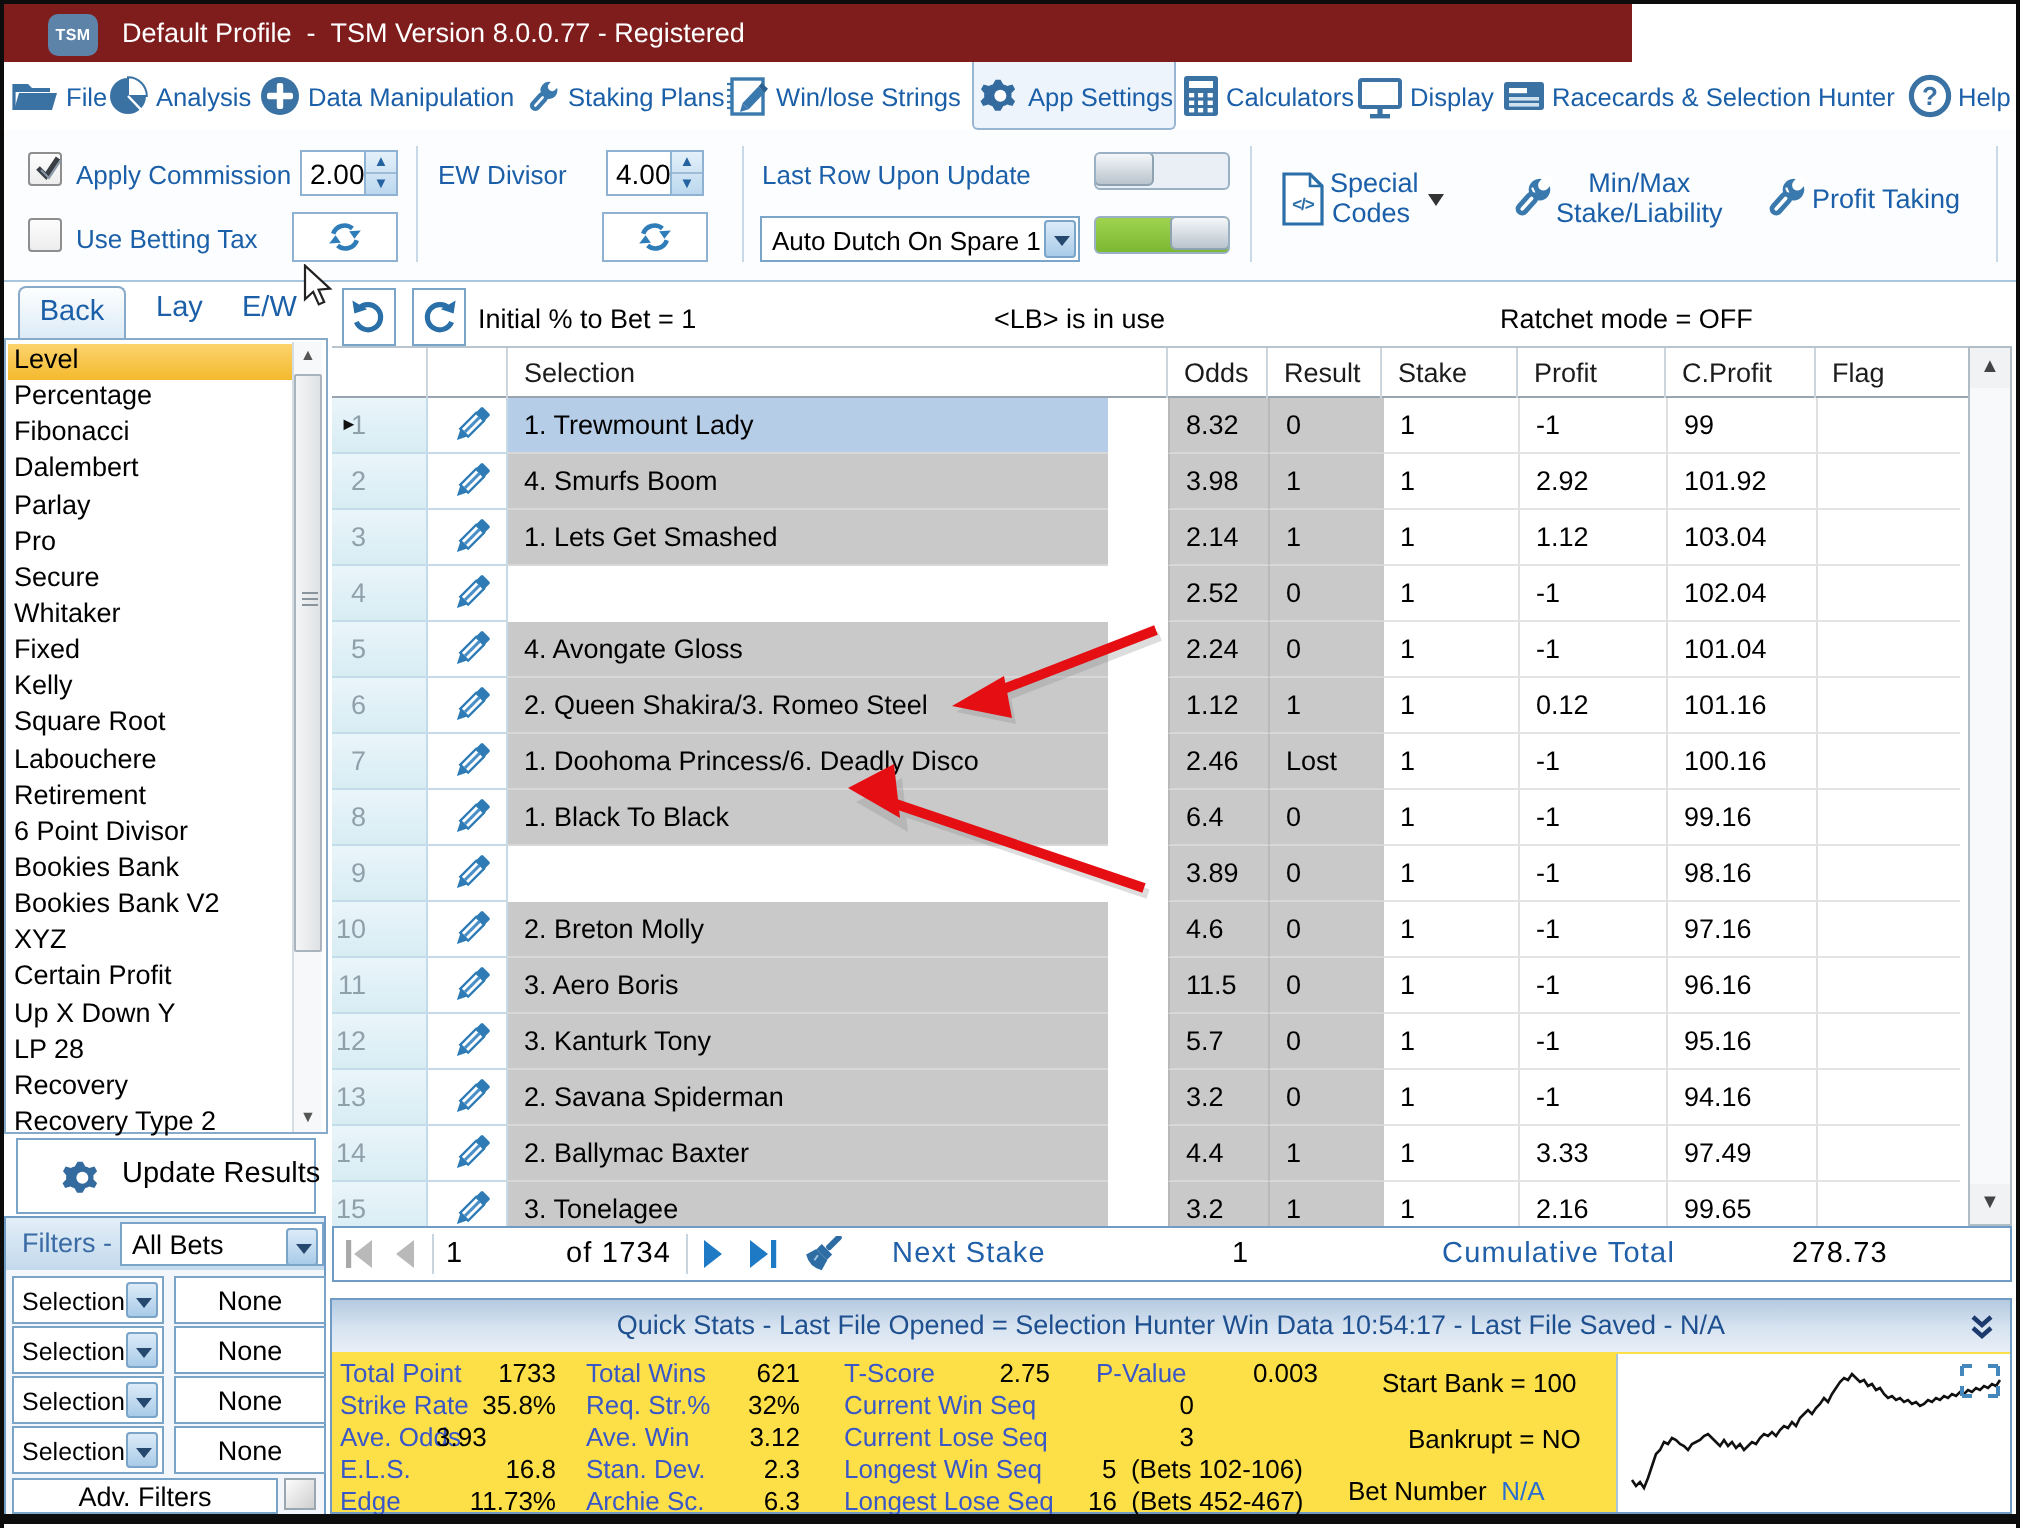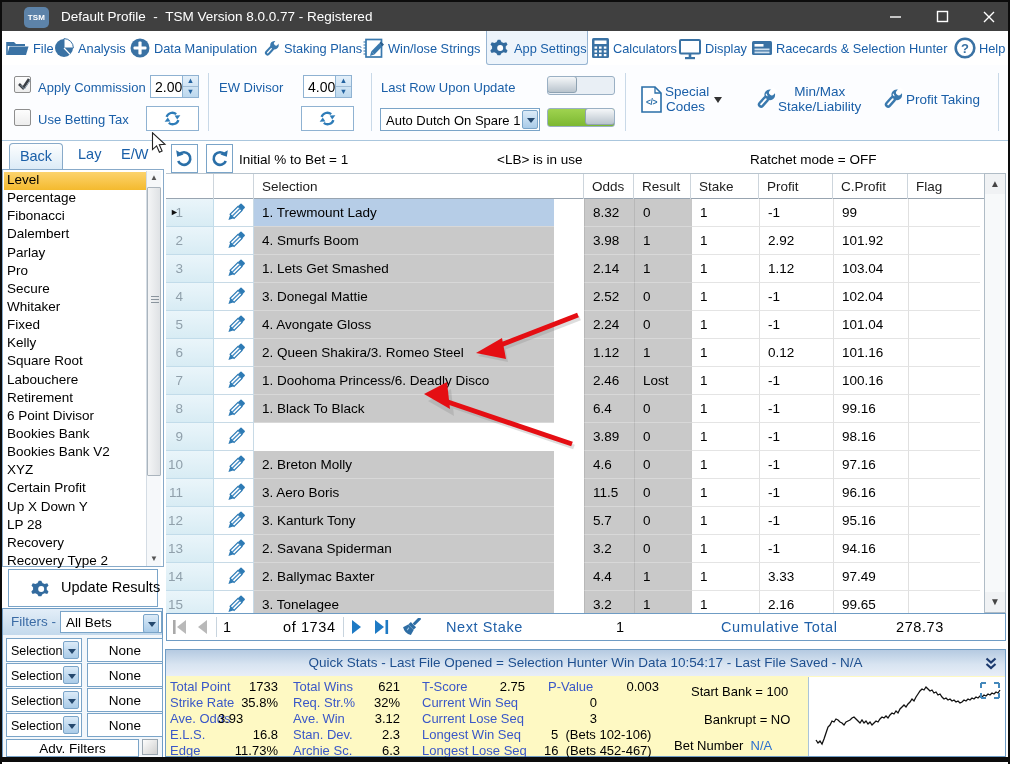--- a/index.html
+++ b/index.html
@@ -2,21 +2,21 @@
 <html><head><meta charset="utf-8">
 <style>
 * { margin:0; padding:0; box-sizing:border-box; }
 html,body { width:1010px; height:764px; overflow:hidden; }
 body { font-family:"Liberation Sans", sans-serif; position:relative; background:#fff; }
 .abs { position:absolute; }
 
 #frame { position:absolute; left:0; top:0; width:1010px; height:764px; border-left:2px solid #0c0c0c; border-right:2px solid #0c0c0c; border-top:2px solid #0c0c0c; }
 #botblack { position:absolute; left:0; top:757px; width:1010px; height:5px; background:#0c0c0c; }
 
-#titlebar { position:absolute; left:2px; top:2px; width:1006px; height:29px; background:#404040; }
+#titlebar { position:absolute; left:2px; top:2px; width:814px; height:29px; background:#7f1d1d; }
 #logo { position:absolute; left:22px; top:5px; width:25px; height:21px; background:#5d83a9; border-radius:5px; color:#fff; font-size:8px; font-weight:bold; text-align:center; line-height:21px; letter-spacing:0.2px; }
 #title { position:absolute; left:59px; top:7px; color:#fff; font-size:13.5px; }
 .winbtn { position:absolute; top:0; width:45px; height:29px; color:#fff; }
 
 #menubar { position:absolute; left:2px; top:31px; width:1006px; height:34px; background:#ffffff; }
 .mitem { position:absolute; top:0; height:34px; display:flex; align-items:center; color:#1a5fa8; font-size:12.8px; white-space:nowrap; }
 .mitem svg { margin-right:3px; }
 #tab-app { position:absolute; left:484px; top:0px; width:102px; height:34px; background:#edf4fb; border:1px solid #98b5d2; border-top:none; border-radius:0 0 3px 3px; }
 
 #toolbar { position:absolute; left:2px; top:65px; width:1006px; height:76px; background:#fcfdff; border-bottom:1px solid #aac6dd; }
@@ -85,21 +85,21 @@
 .c-cprofit{ left:667px; width:75px; background:#fff; border-left:1px solid #e0e0e0; border-bottom:1px solid #e4e4e4; }
 .c-flag { left:742px; width:72px; background:#fff; border-left:1px solid #e0e0e0; border-bottom:1px solid #e4e4e4; }
 #vsb { position:absolute; left:818px; top:0px; width:22px; height:440px; background:#f7f9fa; border:1px solid #b0bcc6; }
 .sbarrow { position:absolute; left:0; width:20px; height:20px; text-align:center; font-size:10px; color:#444; line-height:20px; background:#f0f2f4; }
 
 #navbar { position:absolute; left:166px; top:613px; width:840px; height:28px; border:1px solid #6f9cc4; background:#fff; }
 .nav-ic { position:absolute; top:4px; }
 .nsep { position:absolute; top:3px; height:20px; width:1px; background:#c8d4de; }
 .ntext { position:absolute; top:5px; font-size:14.5px; letter-spacing:0.6px; white-space:nowrap; }
 
-#qs { position:absolute; left:165px; top:649px; width:841px; height:108px; border:1px solid #6f9cc4; background:#fef9c3; }
+#qs { position:absolute; left:165px; top:649px; width:841px; height:108px; border:1px solid #6f9cc4; background:#fde047; }
 #qshead { position:absolute; left:0; top:0; width:839px; height:26px; background:linear-gradient(#b5cae1 0%,#d8e4f1 55%,#e8eef7 100%); color:#1e4f8f; font-size:13.5px; text-align:center; padding-top:5px; }
 .qlabel { position:absolute; color:#3a57c8; font-size:13px; white-space:nowrap; }
 .qval { position:absolute; color:#000; font-size:13px; white-space:nowrap; }
 #qchart { position:absolute; left:642px; top:27px; width:197px; height:79px; border-left:1px solid #aac4da; background:#fff; }
 </style></head>
 <body>
 <div id="frame"></div>
 <div id="titlebar">
  <div id="logo">TSM</div>
  <div id="title">Default Profile&nbsp; - &nbsp;TSM Version 8.0.0.77 - Registered</div>
@@ -408,21 +408,20 @@
 <div class="c-edit">
             <svg width="23" height="23" viewBox="0 0 23 23">
               <g transform="rotate(45 11.5 11.5)">
                 <rect x="8.8" y="1.0" width="6.0" height="4.4" rx="0.8" fill="#2e7bb5"></rect>
                 <rect x="9.0" y="5.4" width="5.6" height="11.2" fill="#fff" stroke="#2e7bb5" stroke-width="1.2"></rect>
                 <line x1="11.8" y1="5.8" x2="11.8" y2="16.2" stroke="#4a90c8" stroke-width="1.5"></line>
                 <path d="M9.2 16.6 L11.8 21.8 L14.4 16.6 Z" fill="#2e7bb5"></path>
               </g>
             </svg>
           </div>
-<div class="c-sel">3. Donegal Mattie</div>
 <div class="c-odds">2.52</div>
 <div class="c-res">0</div>
 <div class="c-stake">1</div>
 <div class="c-profit">-1</div>
 <div class="c-cprofit">102.04</div>
 <div class="c-flag"></div>
 </div>
 <div class="trow" style="top:112px">
 <div class="c-num">
             <span class="numtx">5</span>

